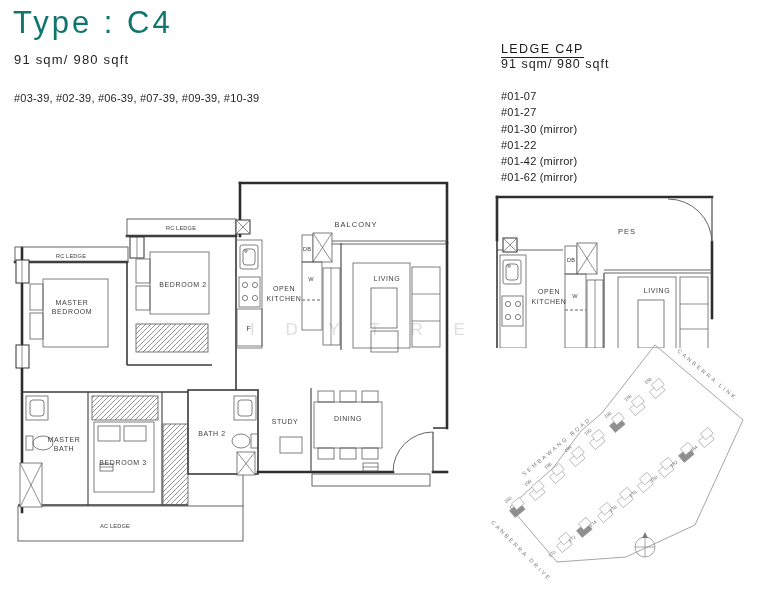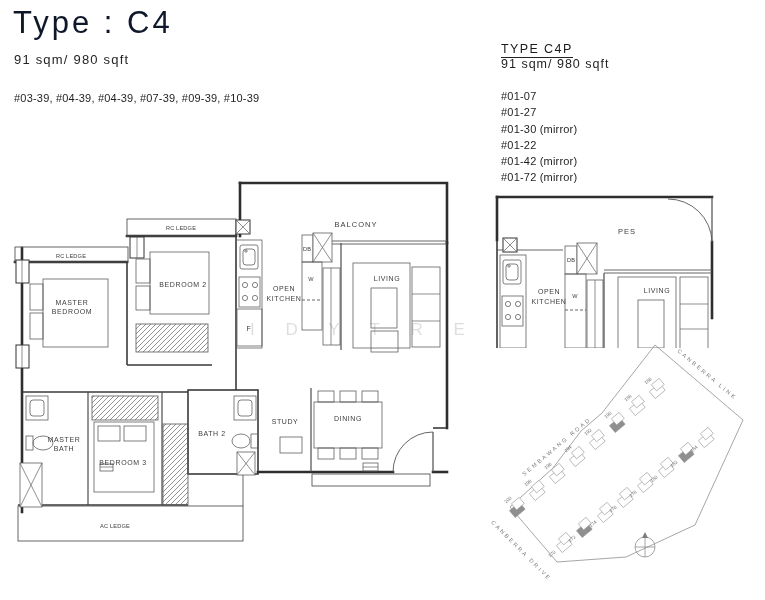--- a/index.html
+++ b/index.html
@@ -1,18 +1,18 @@
 <!DOCTYPE html>
 <html><head>
 <meta charset="utf-8">
 <style>
   html,body{margin:0;padding:0}
   body{width:765px;height:600px;position:relative;background:#fff;overflow:hidden;
        font-family:"Liberation Sans",sans-serif;color:#222}
-  .title{position:absolute;left:13px;top:5px;font-size:31px;letter-spacing:3px;color:#0f172a;font-weight:400}
+  .title{position:absolute;left:13px;top:5px;font-size:31px;letter-spacing:3px;color:#0f766e;font-weight:400}
   .area{position:absolute;left:14px;top:52px;font-size:13px;letter-spacing:1.2px;color:#242424}
   .units{position:absolute;left:14px;top:90px;font-size:11px;line-height:16px;letter-spacing:.2px;color:#1e1e1e}
   .vhead-wrap{position:absolute;left:501px;top:39px}
   .vhead{display:inline-block;font-size:12.5px;letter-spacing:1.4px;color:#1b1b1b;border-bottom:1.3px solid #222;padding-bottom:1px}
   .varea{position:absolute;left:501px;top:57px;font-size:12.5px;letter-spacing:1px;color:#242424}
   .vunits{position:absolute;left:501px;top:88px;font-size:11px;line-height:16.3px;letter-spacing:.2px;color:#1e1e1e}
   .watermark{position:absolute;left:250px;top:320px;font-size:17px;letter-spacing:13px;color:#c9c9c9;opacity:.6}
   svg.plan{position:absolute;left:0;top:0}
   .wall{stroke:#2e2e2e;stroke-width:2.6;fill:none;stroke-linecap:square}
   .wall2{stroke:#3a3a3a;stroke-width:1.6;fill:none}
@@ -30,34 +30,34 @@
   .blk-hl{fill:#8f8f8f}
   .blknum{font-family:"Liberation Sans",sans-serif;font-size:4.6px;fill:#6a6a6a;text-anchor:middle}
   .road{font-family:"Liberation Sans",sans-serif;font-size:5.6px;letter-spacing:2.4px;fill:#7d7d7d;text-anchor:middle}
 </style>
 </head>
 <body>
 
 <div class="title">Type : C4</div>
 <div class="area">91 sqm/ 980 sqft</div>
 <div class="units">
-  <div>#03-39, #04-39, #04-39, #07-39, #09-39, #10-39</div>
+  <div>#03-39, #02-39, #06-39, #07-39, #09-39, #10-39</div>
 </div>
 
 <div class="vhead-wrap">
-  <span class="vhead">TYPE C4P</span>
+  <span class="vhead">LEDGE C4P</span>
 </div>
 <div class="varea">91 sqm/ 980 sqft</div>
 <div class="vunits">
   <div>#01-07</div>
   <div>#01-27</div>
   <div>#01-30 (mirror)</div>
   <div>#01-22</div>
   <div>#01-42 (mirror)</div>
-  <div>#01-72 (mirror)</div>
+  <div>#01-62 (mirror)</div>
 </div>
 
 <div class="watermark">I D Y T R E</div>
 
 <svg class="plan" width="765" height="600" viewBox="0 0 765 600">
   <defs>
     <pattern id="hatch" width="5" height="5" patternUnits="userSpaceOnUse">
       <path d="M0,5 L5,0" stroke="#666" stroke-width="0.7"></path>
     </pattern>
     <clipPath id="vclip">

